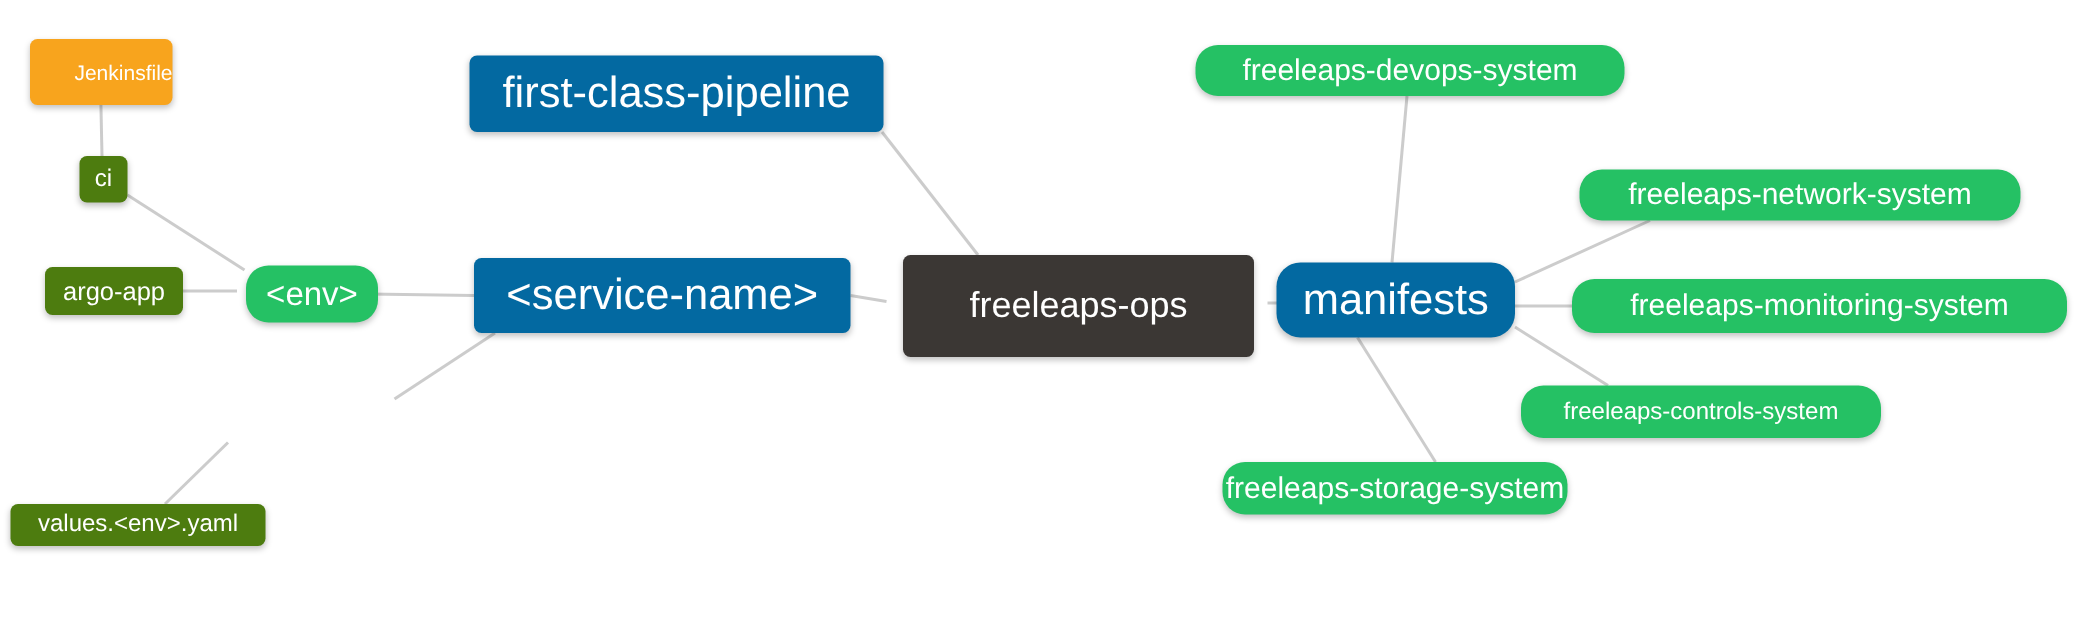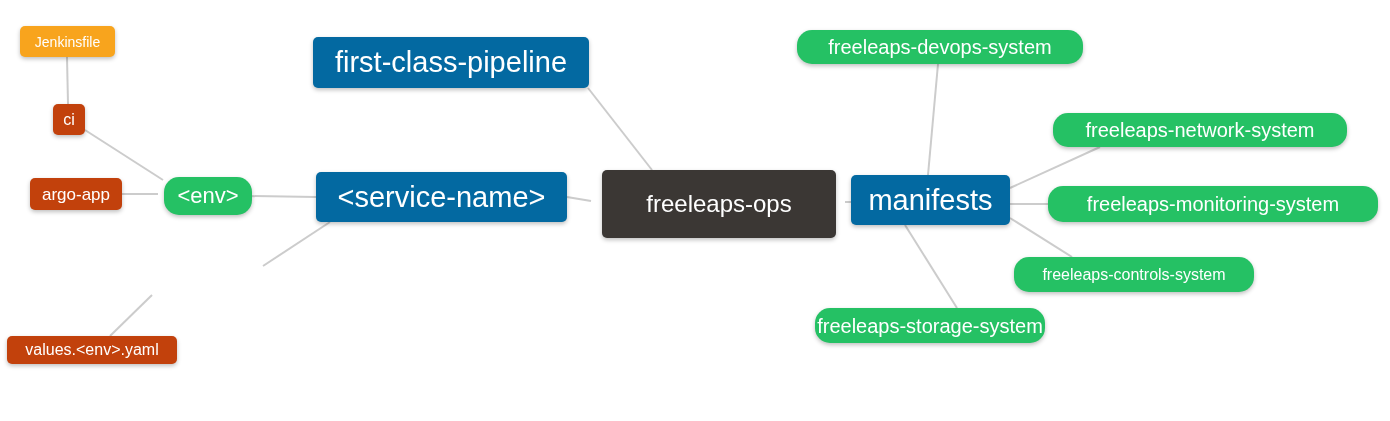--- a/index.html
+++ b/index.html
@@ -29,33 +29,33 @@
     color: #ffffff;
     border-radius: 5px;
     box-shadow: 0 2px 4px rgba(0,0,0,0.25);
     white-space: nowrap;
     cursor: default;
     line-height: 1;
   }
   .bg-blue   { background: #0369a1; }
   .bg-green  { background: #25c164; border-radius: 15px; }
   .bg-orange { background: #f8a41d; }
-  .bg-red    { background: #c2410c; text-align: right; }
+  .bg-red    { background: #4d7c0f; text-align: right; }
   .bg-dark   { background: #3b3734; }
 
-  .n-jenkinsfile { left: 20px;  top: 26px;  width: 95px;  height: 31px; font-size: 14px; }
+  .n-jenkinsfile { left: 20px;  top: 26px;  width: 95px;  height: 44px; font-size: 14px; justify-content: flex-end; }
   .n-ci          { left: 53px;  top: 104px; width: 32px;  height: 31px; font-size: 16px; }
   .n-argo-app    { left: 30px;  top: 178px; width: 92px;  height: 32px; font-size: 17px; }
   .n-env         { left: 164px; top: 177px; width: 88px;  height: 38px; font-size: 22px; }
   .n-helm-pkg    { left: 145px; top: 259px; width: 118px; height: 36px; font-size: 22px; }
   .n-values      { left: 7px;   top: 336px; width: 170px; height: 28px; font-size: 16px; }
   .n-pipeline    { left: 313px; top: 37px;  width: 276px; height: 51px; font-size: 29px; }
   .n-service     { left: 316px; top: 172px; width: 251px; height: 50px; font-size: 29px; }
   .n-ops         { left: 590px; top: 170px; width: 234px; height: 68px; font-size: 24px; margin-left: 12px; }
-  .n-manifests   { left: 851px; top: 175px; width: 159px; height: 50px; font-size: 29px; }
+  .n-manifests   { left: 851px; top: 175px; width: 159px; height: 50px; font-size: 29px; border-radius: 16px; }
   .n-devops      { left: 797px; top: 30px;  width: 286px; height: 34px; font-size: 20px; }
   .n-network     { left: 1053px; top: 113px; width: 294px; height: 34px; font-size: 20px; }
   .n-monitoring  { left: 1048px; top: 186px; width: 330px; height: 36px; font-size: 20px; }
   .n-controls    { left: 1014px; top: 257px; width: 240px; height: 35px; font-size: 16px; }
   .n-storage     { left: 815px;  top: 308px; width: 230px; height: 35px; font-size: 20px; }
 </style>
 </head>
 <body>
 
 <div class="canvas">

